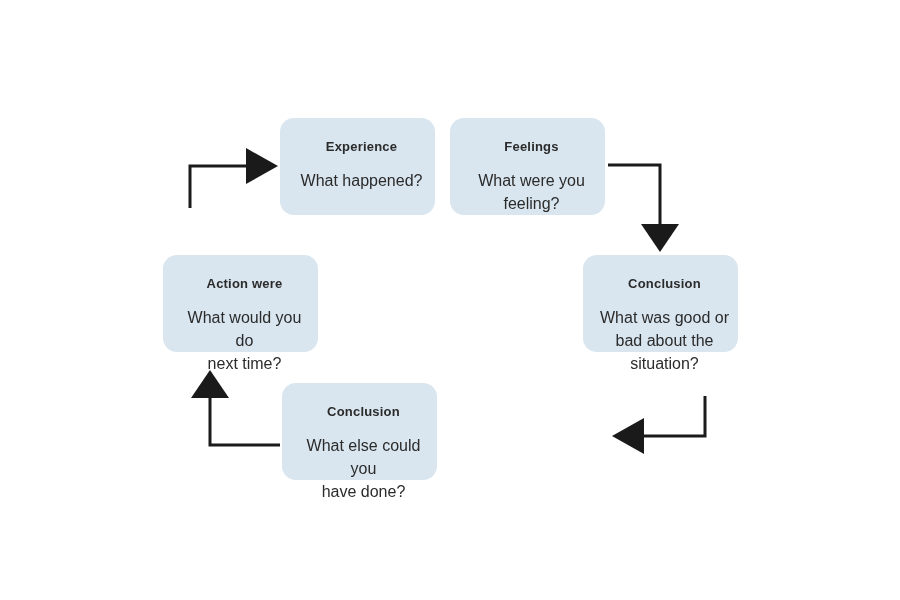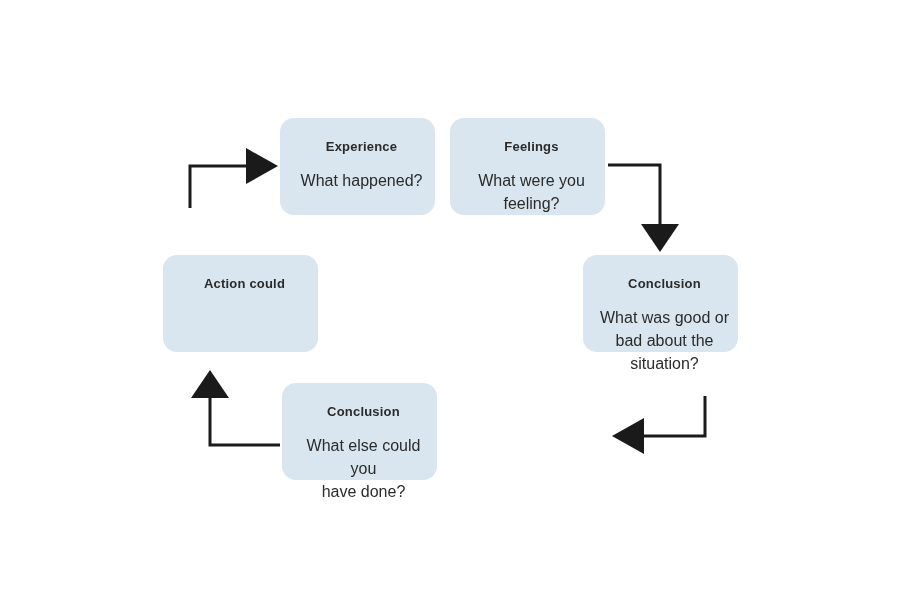--- a/index.html
+++ b/index.html
@@ -83,21 +83,23 @@
   </div>
 
 
   <div class="node" id="node-conclusion">
     <div class="heading">Conclusion</div>
     <div class="body">What else could you
 have done?</div>
   </div>
 
   <div class="node" id="node-action-plan">
-    <div class="heading">Action could</div>
+    <div class="heading">Action were</div>
+    <div class="body">What would you do
+next time?</div>
   </div>
 
   <svg class="arrow-layer" viewBox="0 0 900 600">
 
     <g class="arrow">
       <polyline points="190,208 190,166 248,166"></polyline>
       <polygon points="246,148 246,184 278,166"></polygon>
     </g>
 
     <g class="arrow">

